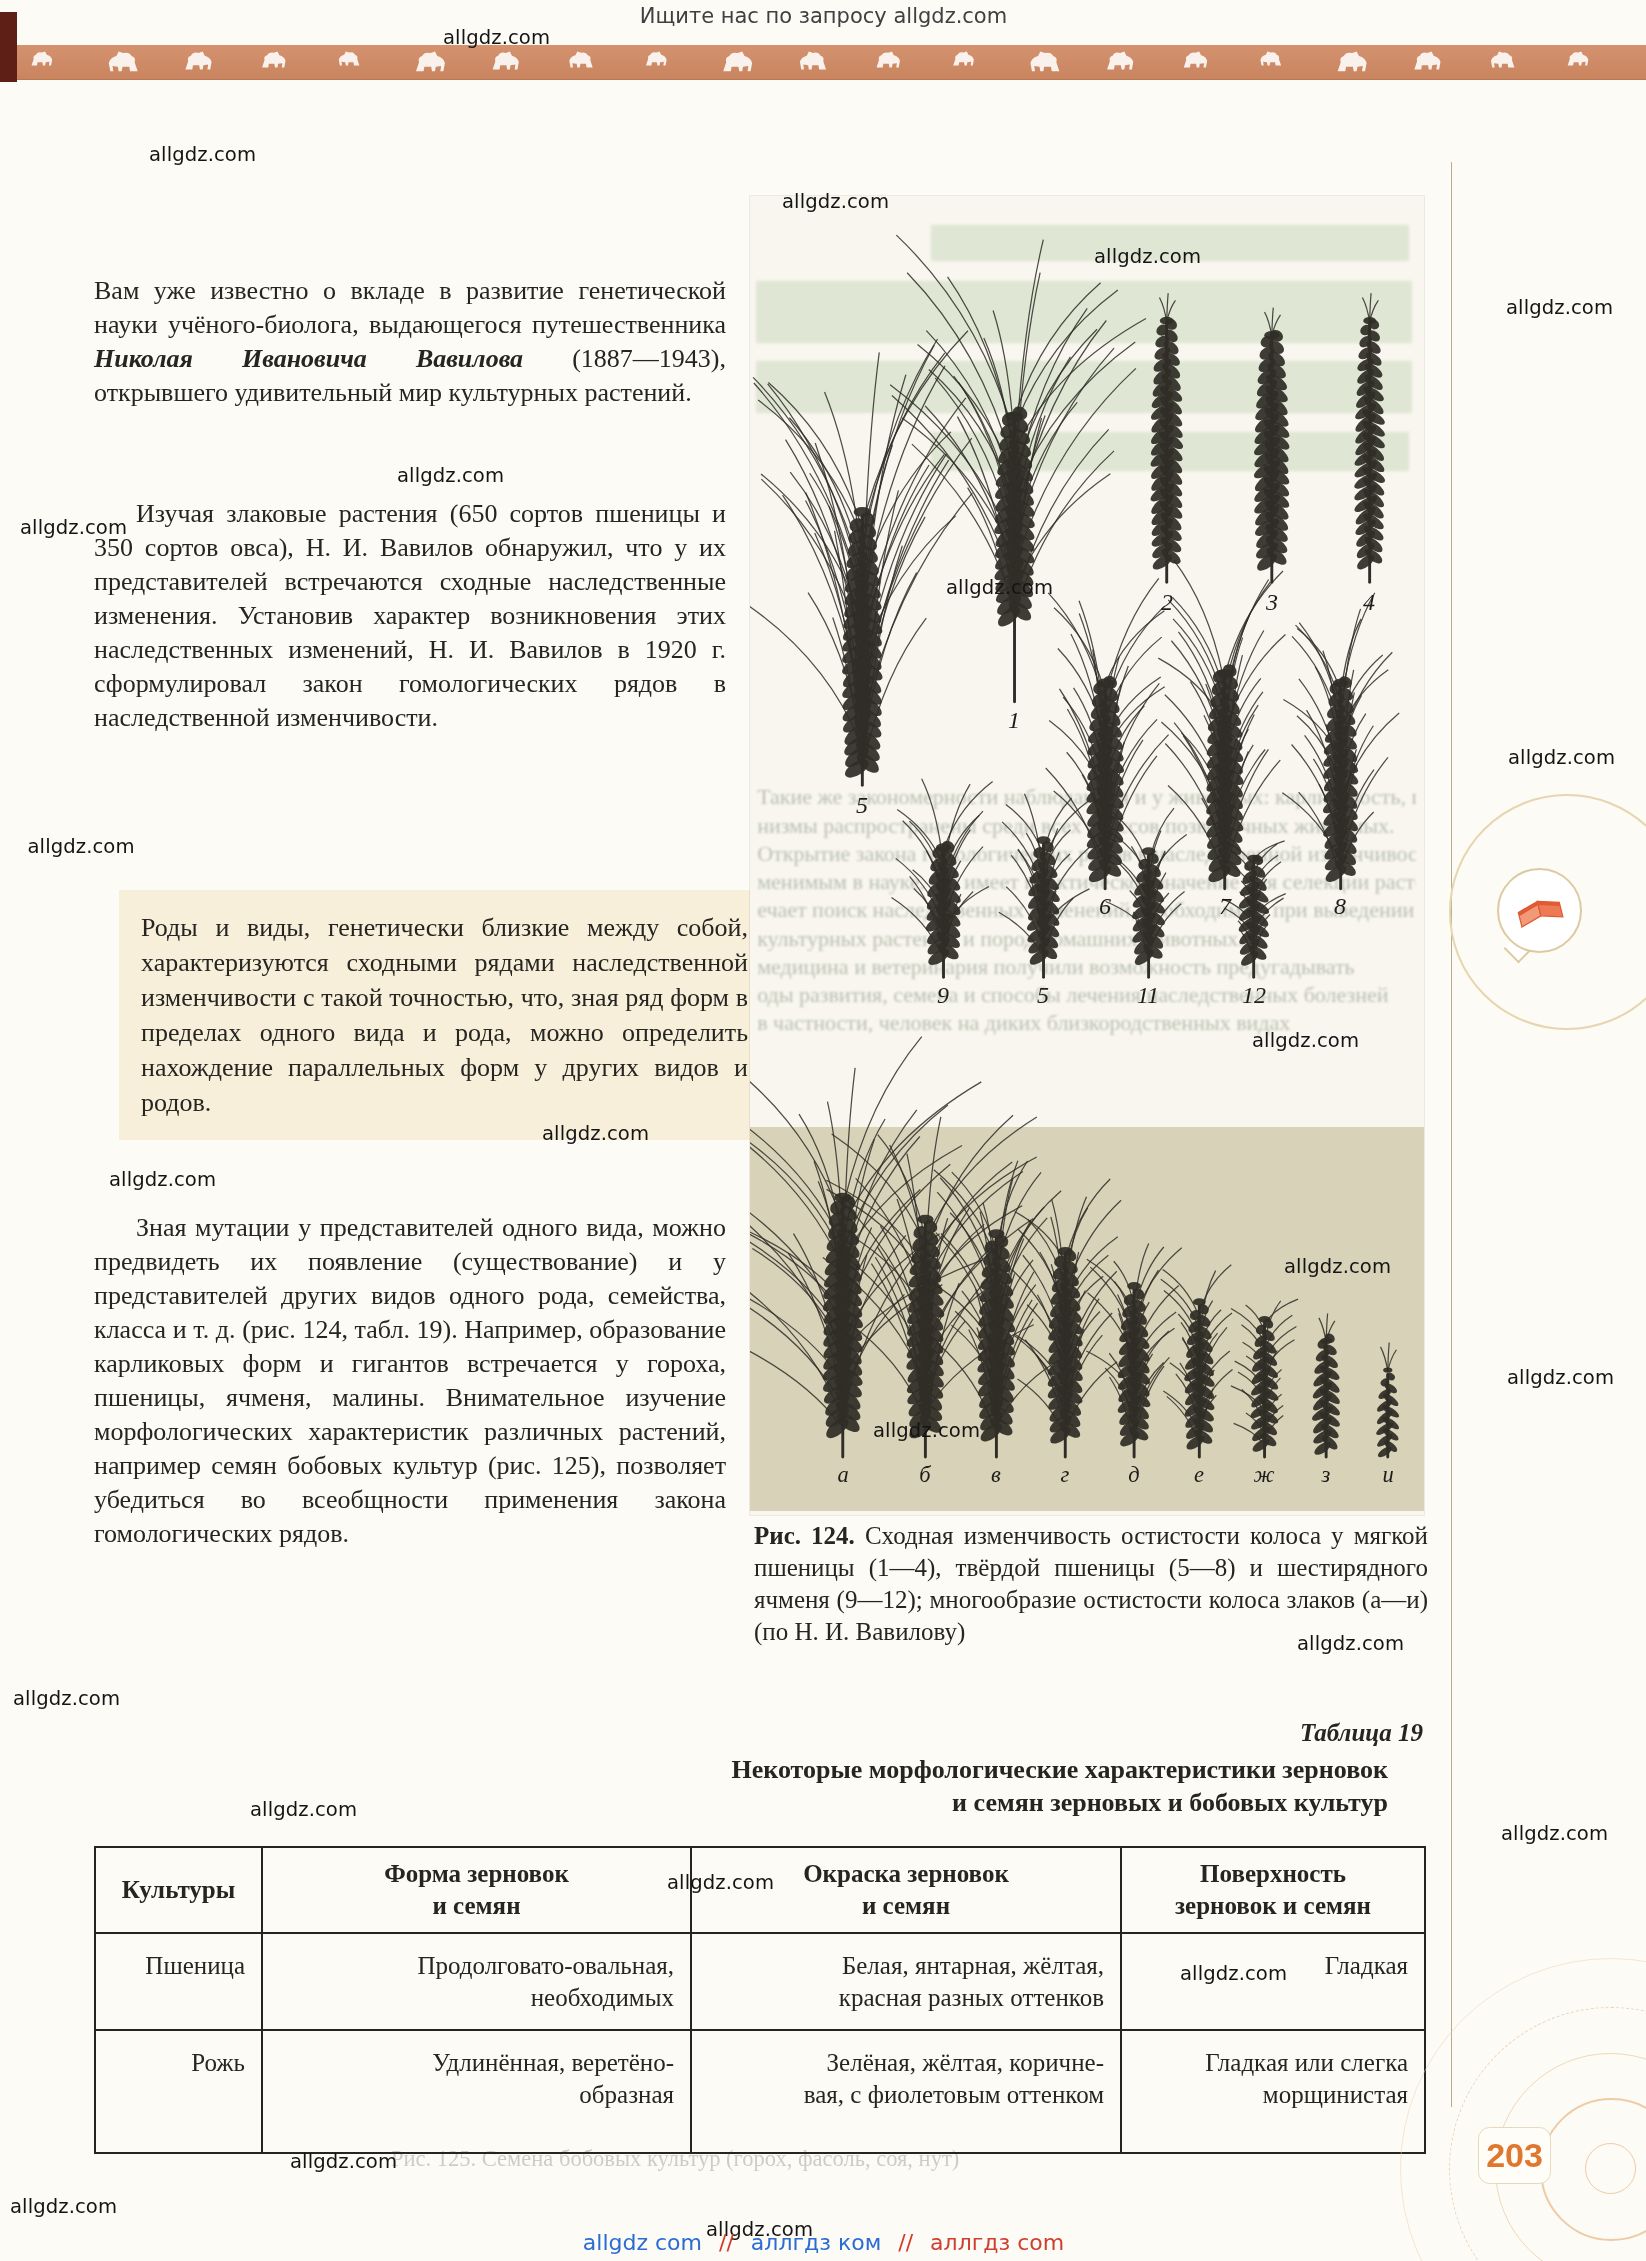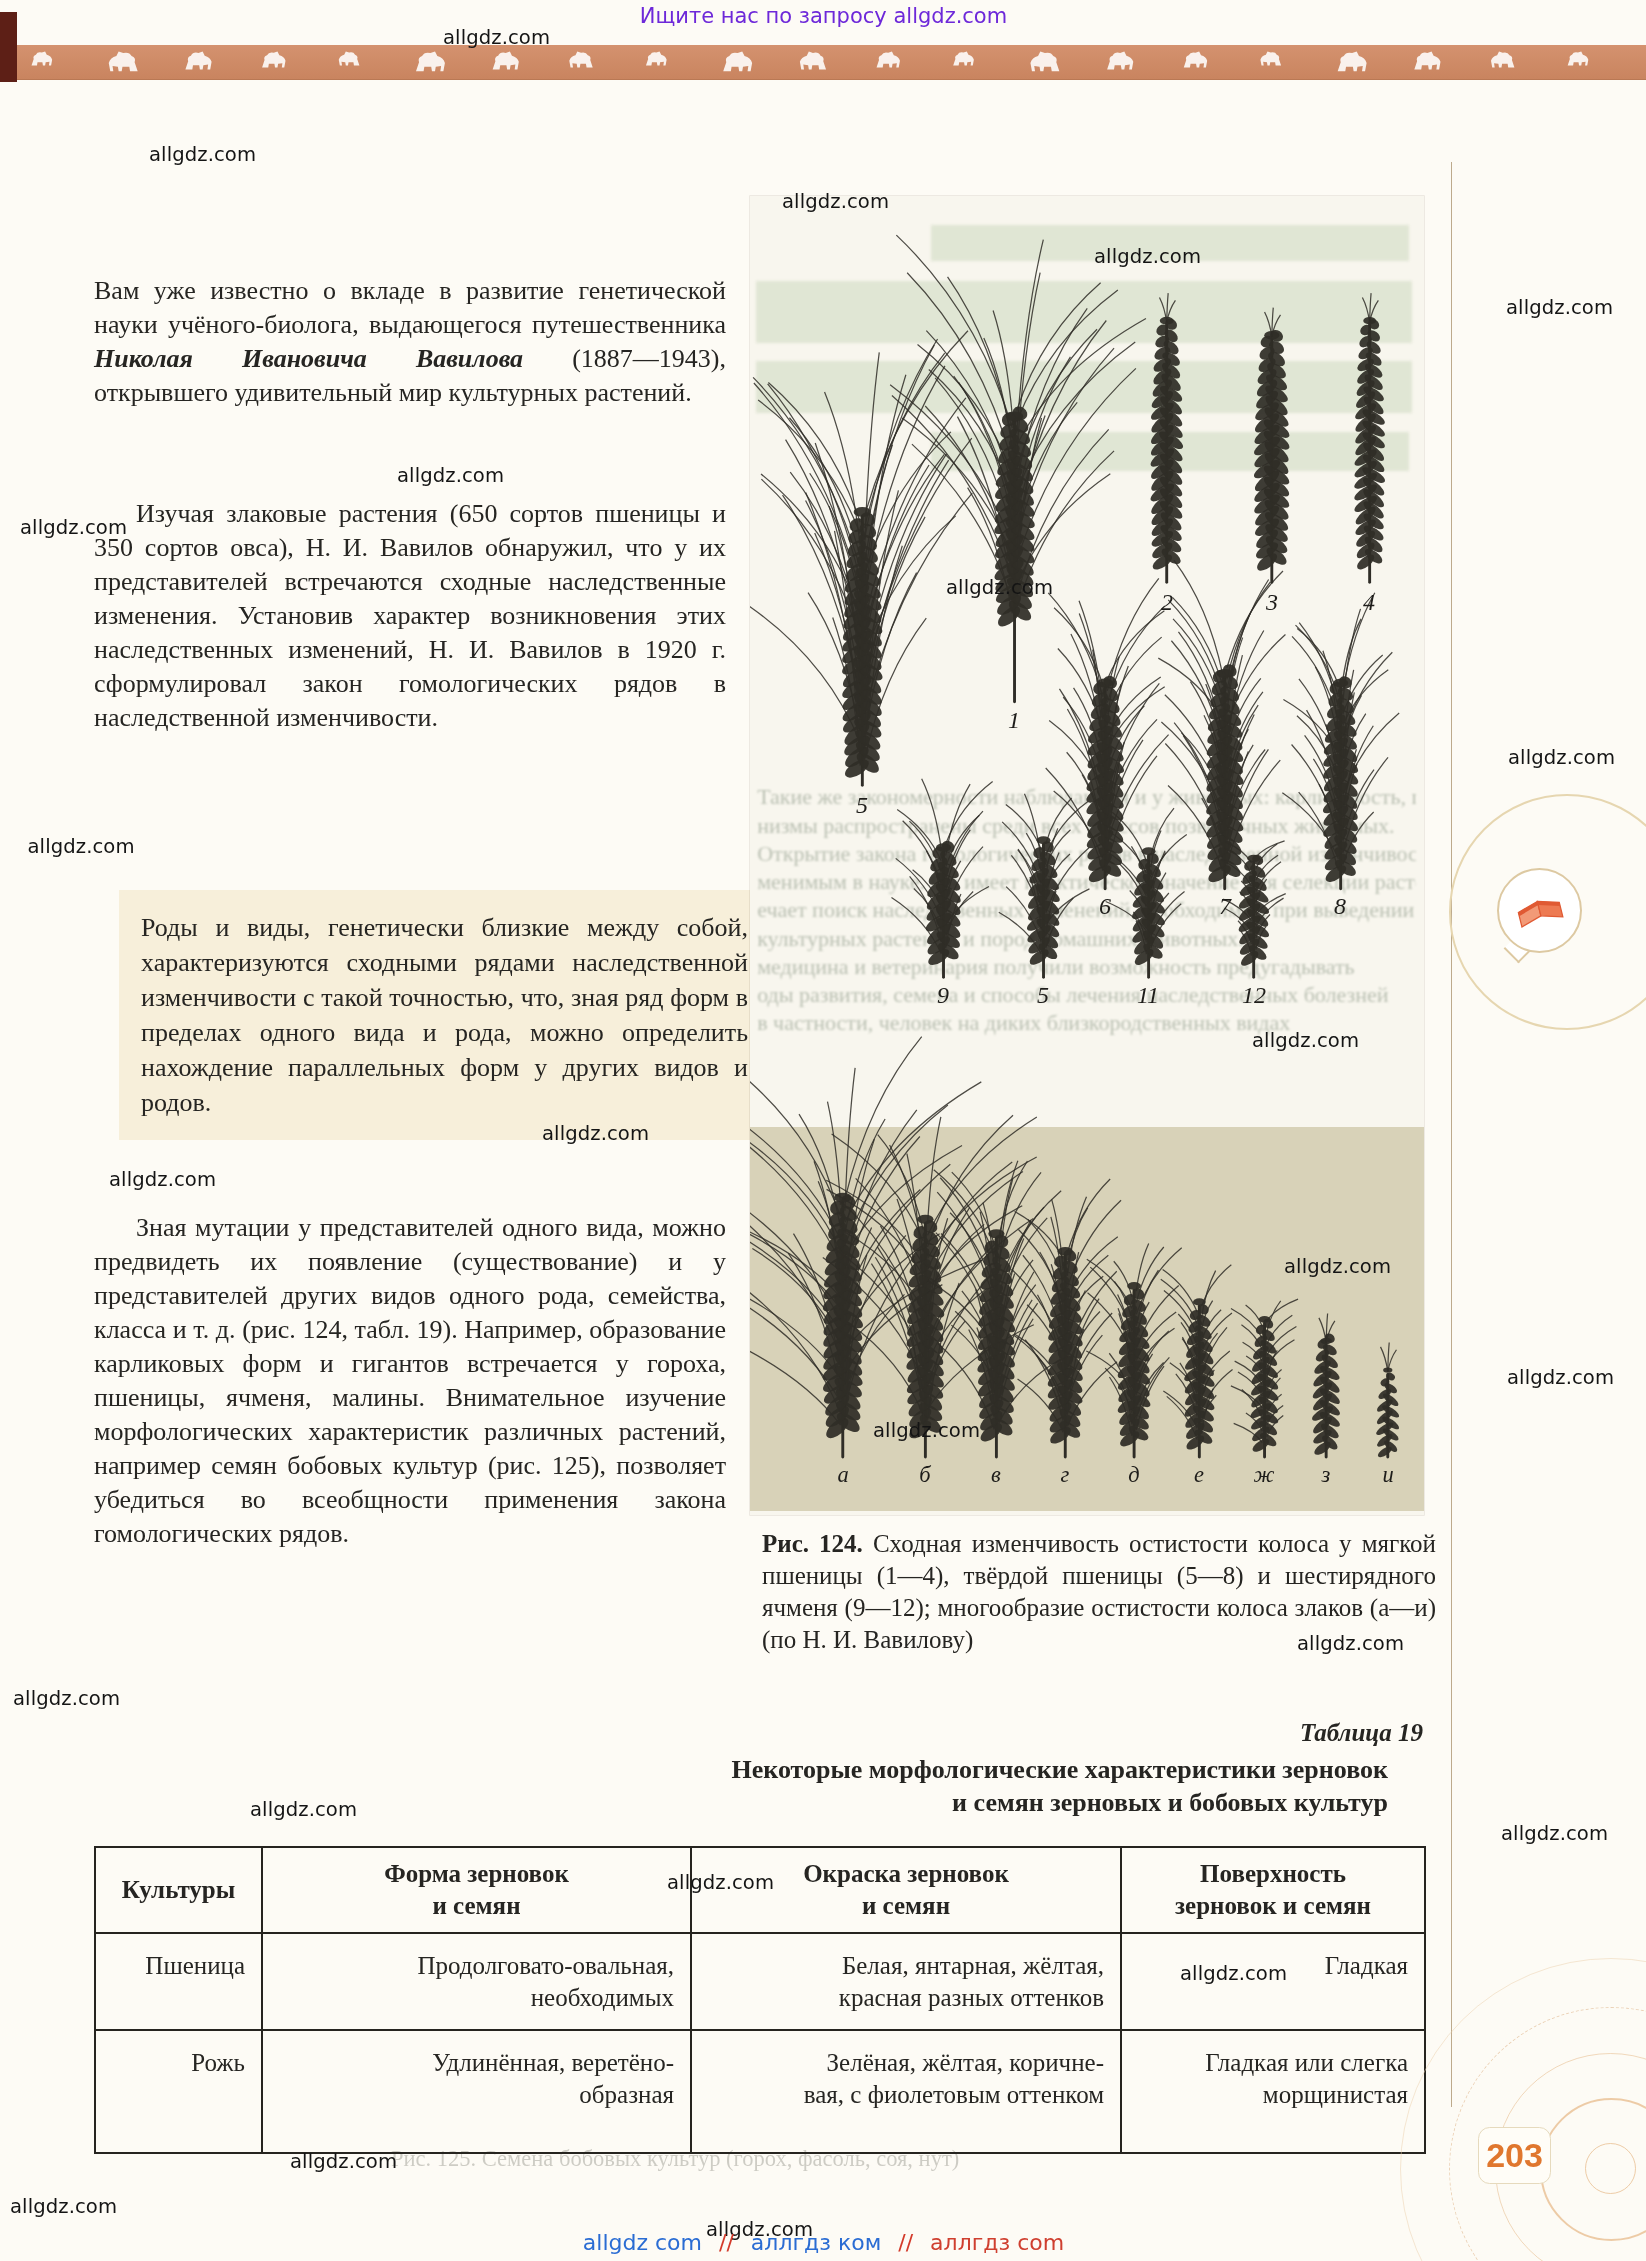--- a/index.html
+++ b/index.html
@@ -1,20 +1,20 @@
 <!DOCTYPE html>
 <html lang="ru" style="font-size:11.6px"><head>
 <meta charset="utf-8">
 <style>
   html,body{margin:0;padding:0}
   body{background:#777;font-family:"Liberation Serif",serif}
   #page{position:relative;width:1647px;height:2261px;margin:0 auto;background:#fdfbf5;overflow:hidden;color:#262522}
 
   .notice{position:absolute;top:4.3px;left:0;width:100%;text-align:center;
-          font-family:"DejaVu Sans",sans-serif;font-size:21px;color:#6d28d9;z-index:41}
+          font-family:"DejaVu Sans",sans-serif;font-size:21px;color:#404040;z-index:41}
   .wm{position:absolute;font-family:"DejaVu Sans",sans-serif;font-size:19.6px;color:#141414;z-index:40;letter-spacing:0.1px}
 
   .spine{position:absolute;left:0;top:11.6px;width:17.4px;height:70px;background:#5d1f16;z-index:6}
   #banner-svg{position:absolute;left:0;top:45px;width:1647px;height:34px;z-index:5;
               background:linear-gradient(180deg,#d4926f,#c9845f);border-bottom:1.4px solid #b97854}
 
   .heading{position:absolute;left:94px;top:200px;width:632px;margin:0;
            font-weight:bold;font-size:27px;line-height:1.28;color:#e34b1d;text-align:justify}
   .para{position:absolute;left:94px;width:632px;margin:0;font-size:26px;line-height:34px;text-align:justify}
   .indent{text-indent:42px}
@@ -24,21 +24,21 @@
   .fig{position:absolute;left:750px;top:196px;width:674px;height:1319px;background:#f8f6ee;
        box-shadow:0 0 0 0.7px rgba(90,80,60,.14);overflow:hidden}
   .band{position:absolute;background:rgba(176,196,160,.33);filter:blur(1.4px);z-index:1}
   .ghost{position:absolute;left:7.2px;width:659px;font-size:22px;color:#64755f;opacity:.42;
          filter:blur(0.8px);white-space:nowrap;overflow:hidden;z-index:1}
   .panel{position:absolute;left:0;top:931px;width:674px;height:384px;background:#d8d2b8;z-index:2}
   #ears-svg{position:absolute;left:0;top:0;z-index:3}
   .flabel{position:absolute;z-index:4;font-style:italic;font-size:24px;color:#1e1d1a;transform:translateX(-50%)}
   .flabel.sm{font-size:22.5px}
 
-  .caption{position:absolute;left:750px;top:1516px;width:674px;margin:12px;
+  .caption{position:absolute;left:750px;top:1516px;width:674px;margin:4px;
            font-size:25px;line-height:32px;text-align:justify}
 
   .tbl-label{position:absolute;left:1014px;top:1719px;width:409px;text-align:right;
              font-style:italic;font-weight:bold;font-size:25px}
   .tbl-title{position:absolute;left:130px;top:1753px;width:1258px;text-align:right;
              font-weight:bold;font-size:26px;line-height:33px;white-space:pre-line}
   table.grain{position:absolute;left:94px;top:1846px;width:1330px;border-collapse:collapse;
               table-layout:fixed;font-size:25px}
   table.grain th,table.grain td{border:2.2px solid #26241f;padding:10px 16px;white-space:pre-line;line-height:32px}
   table.grain th{text-align:center;vertical-align:middle;font-weight:bold;font-size:25px}

